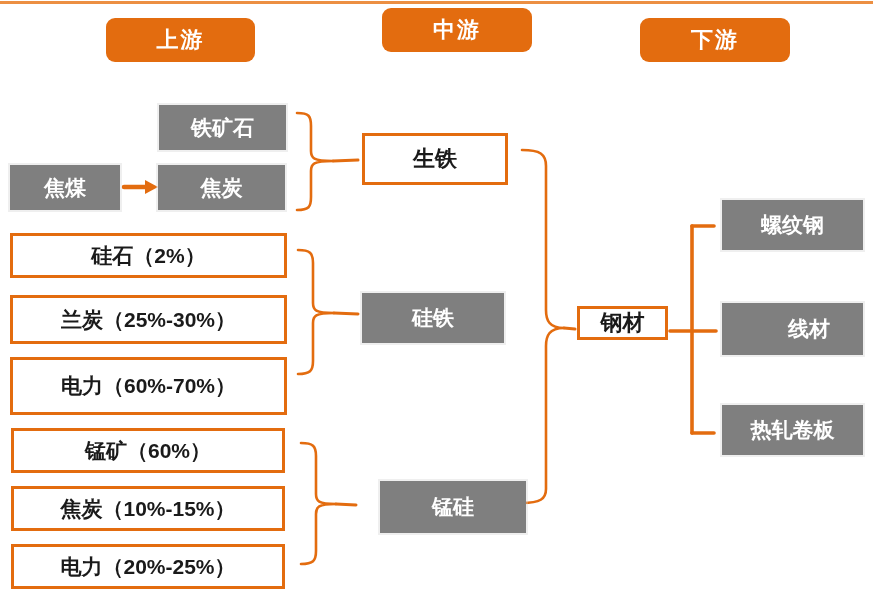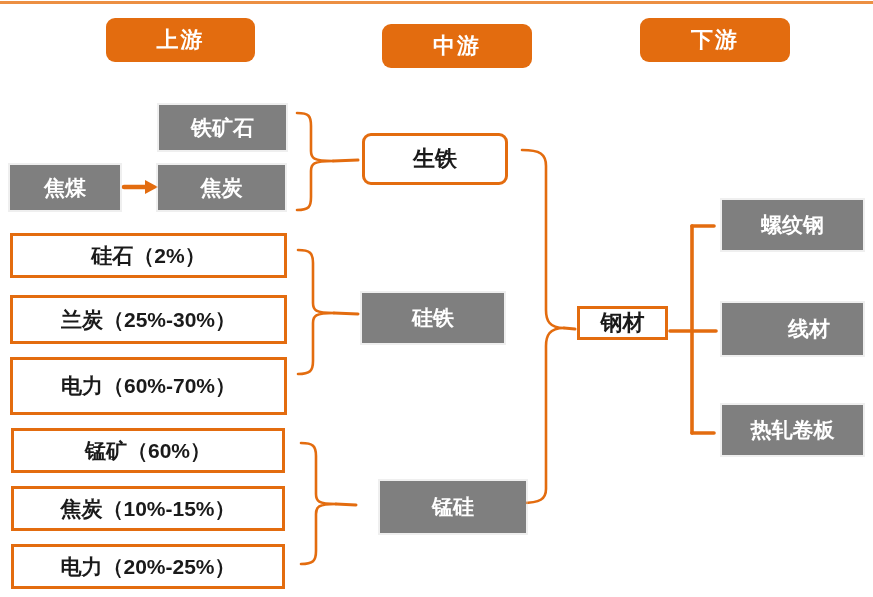--- a/index.html
+++ b/index.html
@@ -45,21 +45,21 @@
   .connectors{position:absolute;left:0;top:0;}
 </style>
 </head>
 <body>
 
 <div class="canvas">
 
   <div class="top-rule"></div>
 
   <div class="hdr" style="left:106px;top:18px;width:149px;">上游</div>
-  <div class="hdr" style="left:382px;top:24px;width:150px;">中游</div>
+  <div class="hdr" style="left:382px;top:8px;width:150px;">中游</div>
   <div class="hdr" style="left:640px;top:18px;width:150px;">下游</div>
 
   <svg class="connectors" width="873" height="597" viewBox="0 0 873 597">
     <g stroke="#E36C0F" fill="none" stroke-linecap="round" stroke-linejoin="round">
 
       <g>
         <line x1="124" y1="187" x2="145" y2="187" stroke-width="4.5"></line>
         <polygon points="145,180 158,187 145,194" fill="#E36C0F" stroke="none"></polygon>
       </g>
 
@@ -89,21 +89,21 @@
   <div class="box gray" style="left:158px;top:165px;width:127px;height:45px;">焦炭</div>
 
   <div class="box wob" style="left:10px;top:233px;width:277px;height:45px;">硅石（2%）</div>
   <div class="box wob" style="left:10px;top:295px;width:277px;height:49px;">兰炭（25%-30%）</div>
   <div class="box wob" style="left:10px;top:357px;width:277px;height:58px;">电力（60%-70%）</div>
 
   <div class="box wob" style="left:11px;top:428px;width:274px;height:45px;">锰矿（60%）</div>
   <div class="box wob" style="left:11px;top:486px;width:274px;height:45px;">焦炭（10%-15%）</div>
   <div class="box wob" style="left:11px;top:544px;width:274px;height:45px;">电力（20%-25%）</div>
 
-  <div class="box wob strong" style="left:362px;top:133px;width:146px;height:52px;border-radius:9px;">生铁</div>
+  <div class="box wob strong" style="left:362px;top:133px;width:146px;height:52px;">生铁</div>
   <div class="box gray" style="left:362px;top:293px;width:142px;height:50px;">硅铁</div>
   <div class="box gray" style="left:380px;top:481px;width:146px;height:52px;">锰硅</div>
   <div class="box wob strong" style="left:577px;top:306px;width:91px;height:34px;">钢材</div>
 
   <div class="box gray" style="left:722px;top:200px;width:141px;height:50px;">螺纹钢</div>
   <div class="box gray" style="left:722px;top:303px;width:141px;height:52px;padding-left:33px;">线材</div>
   <div class="box gray" style="left:722px;top:405px;width:141px;height:50px;">热轧卷板</div>
 
 </div>
 

